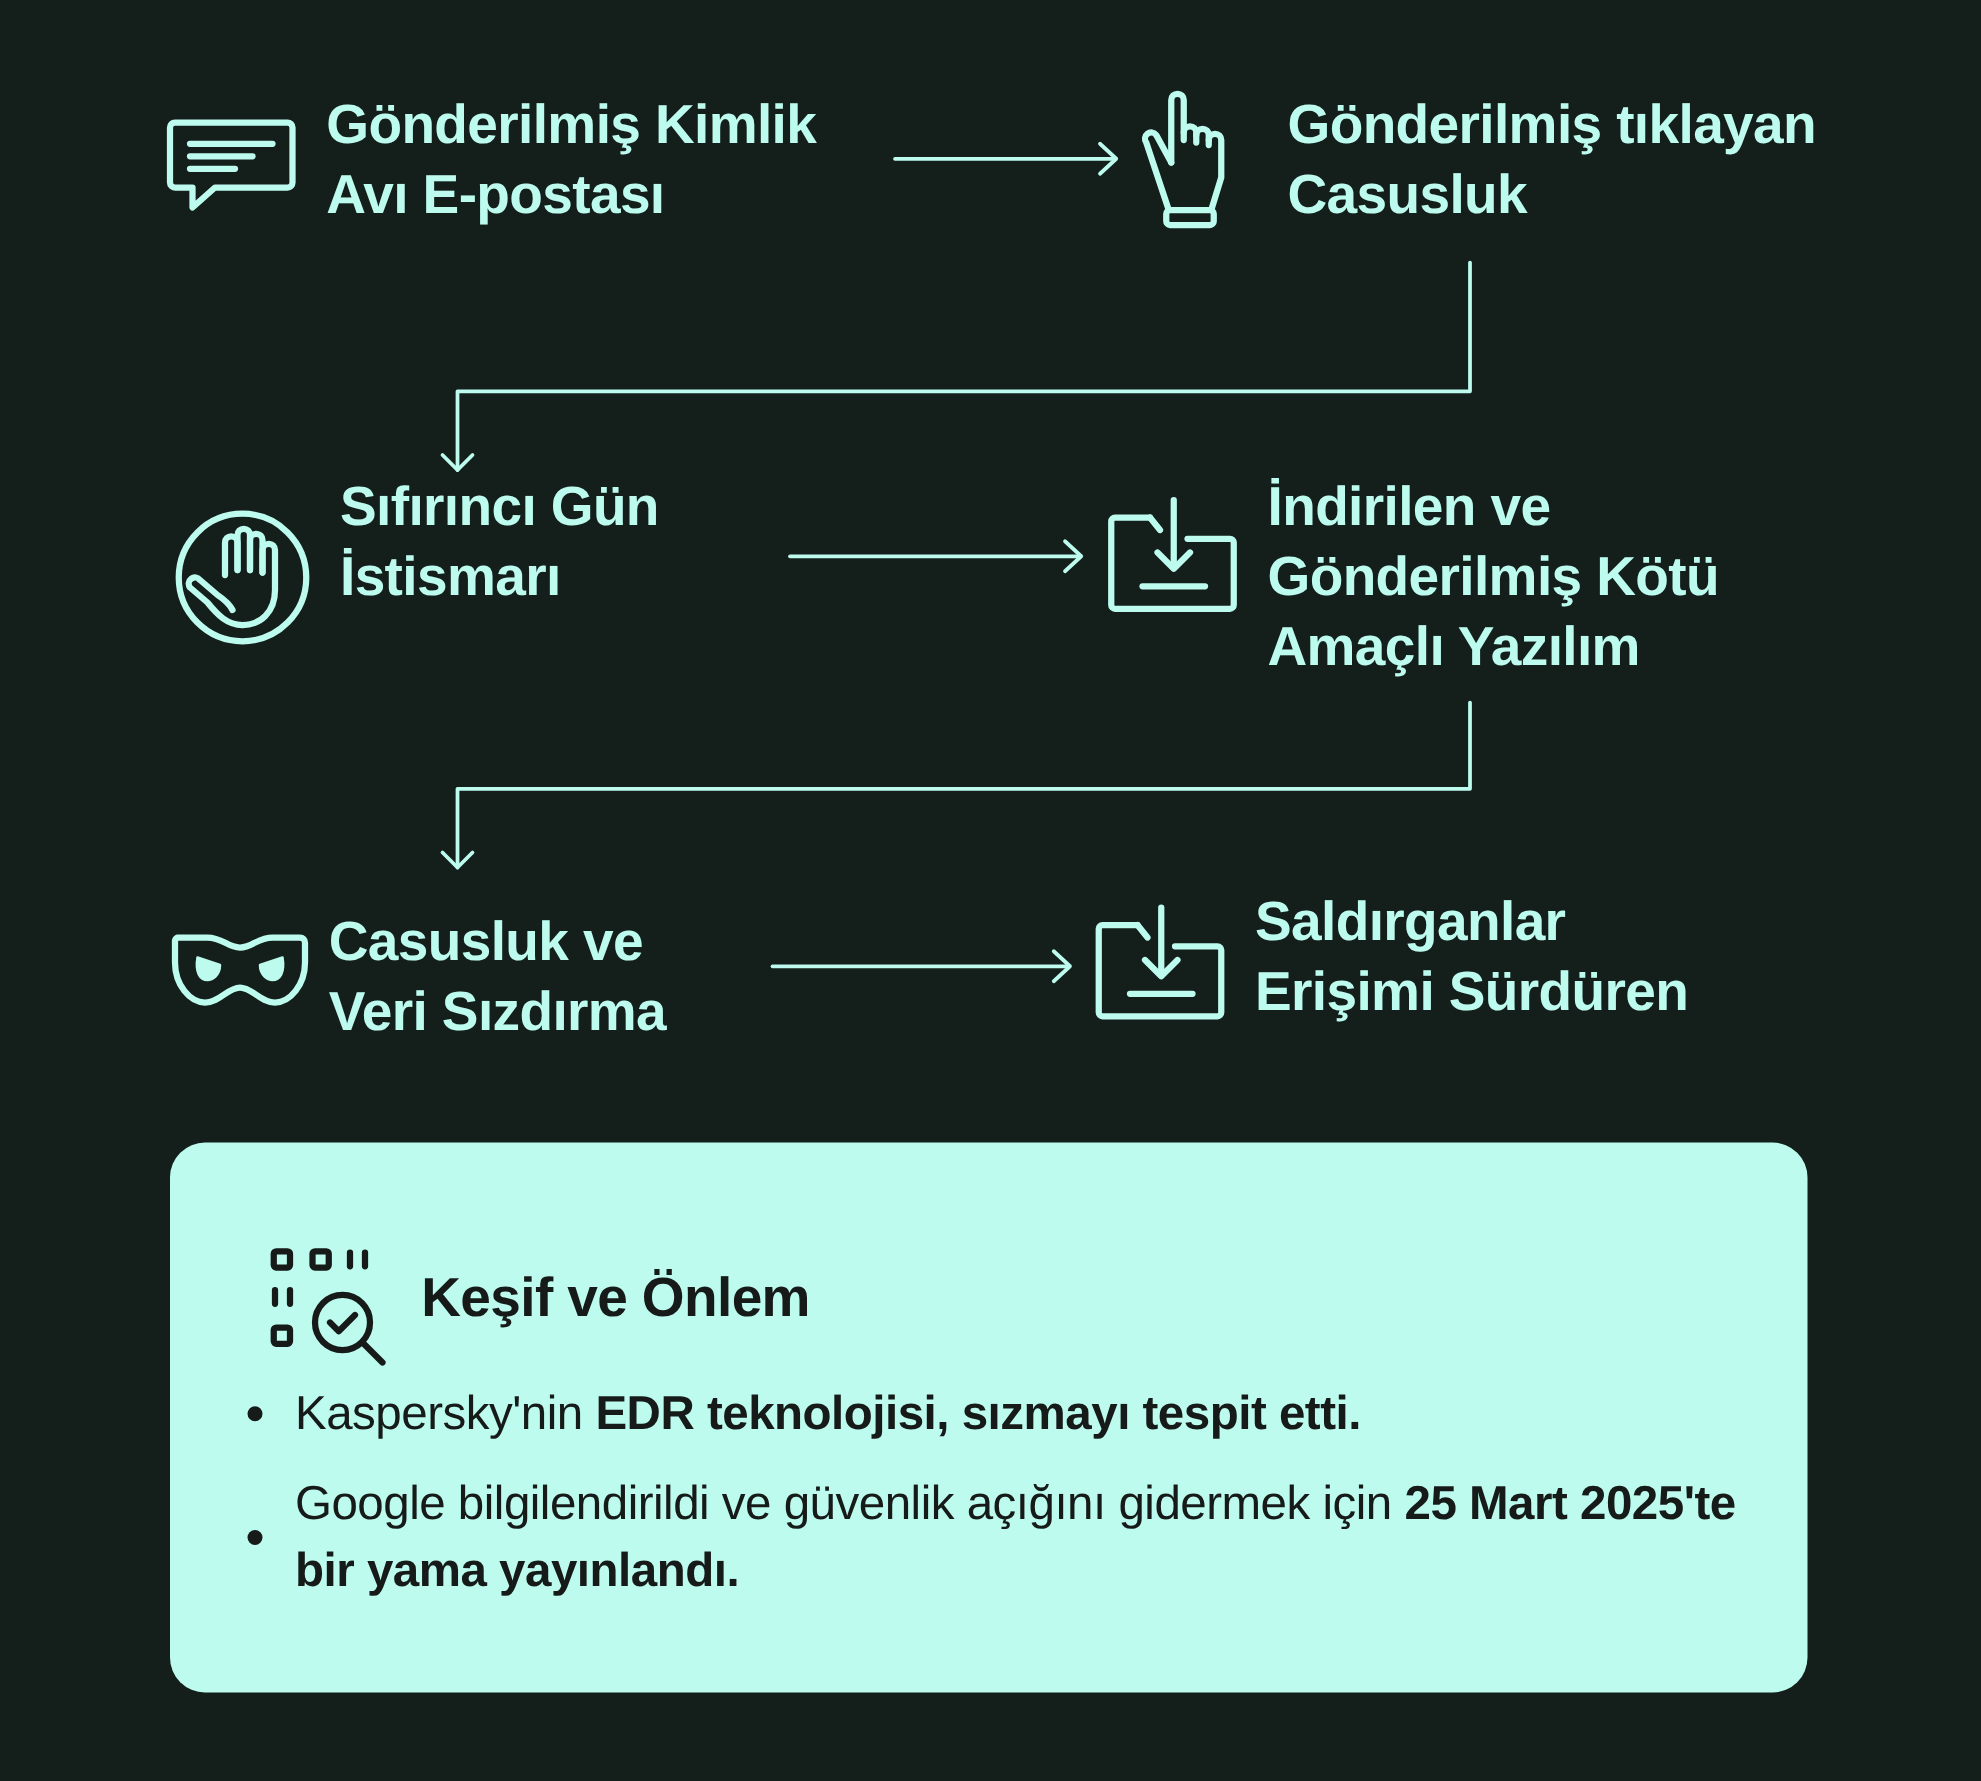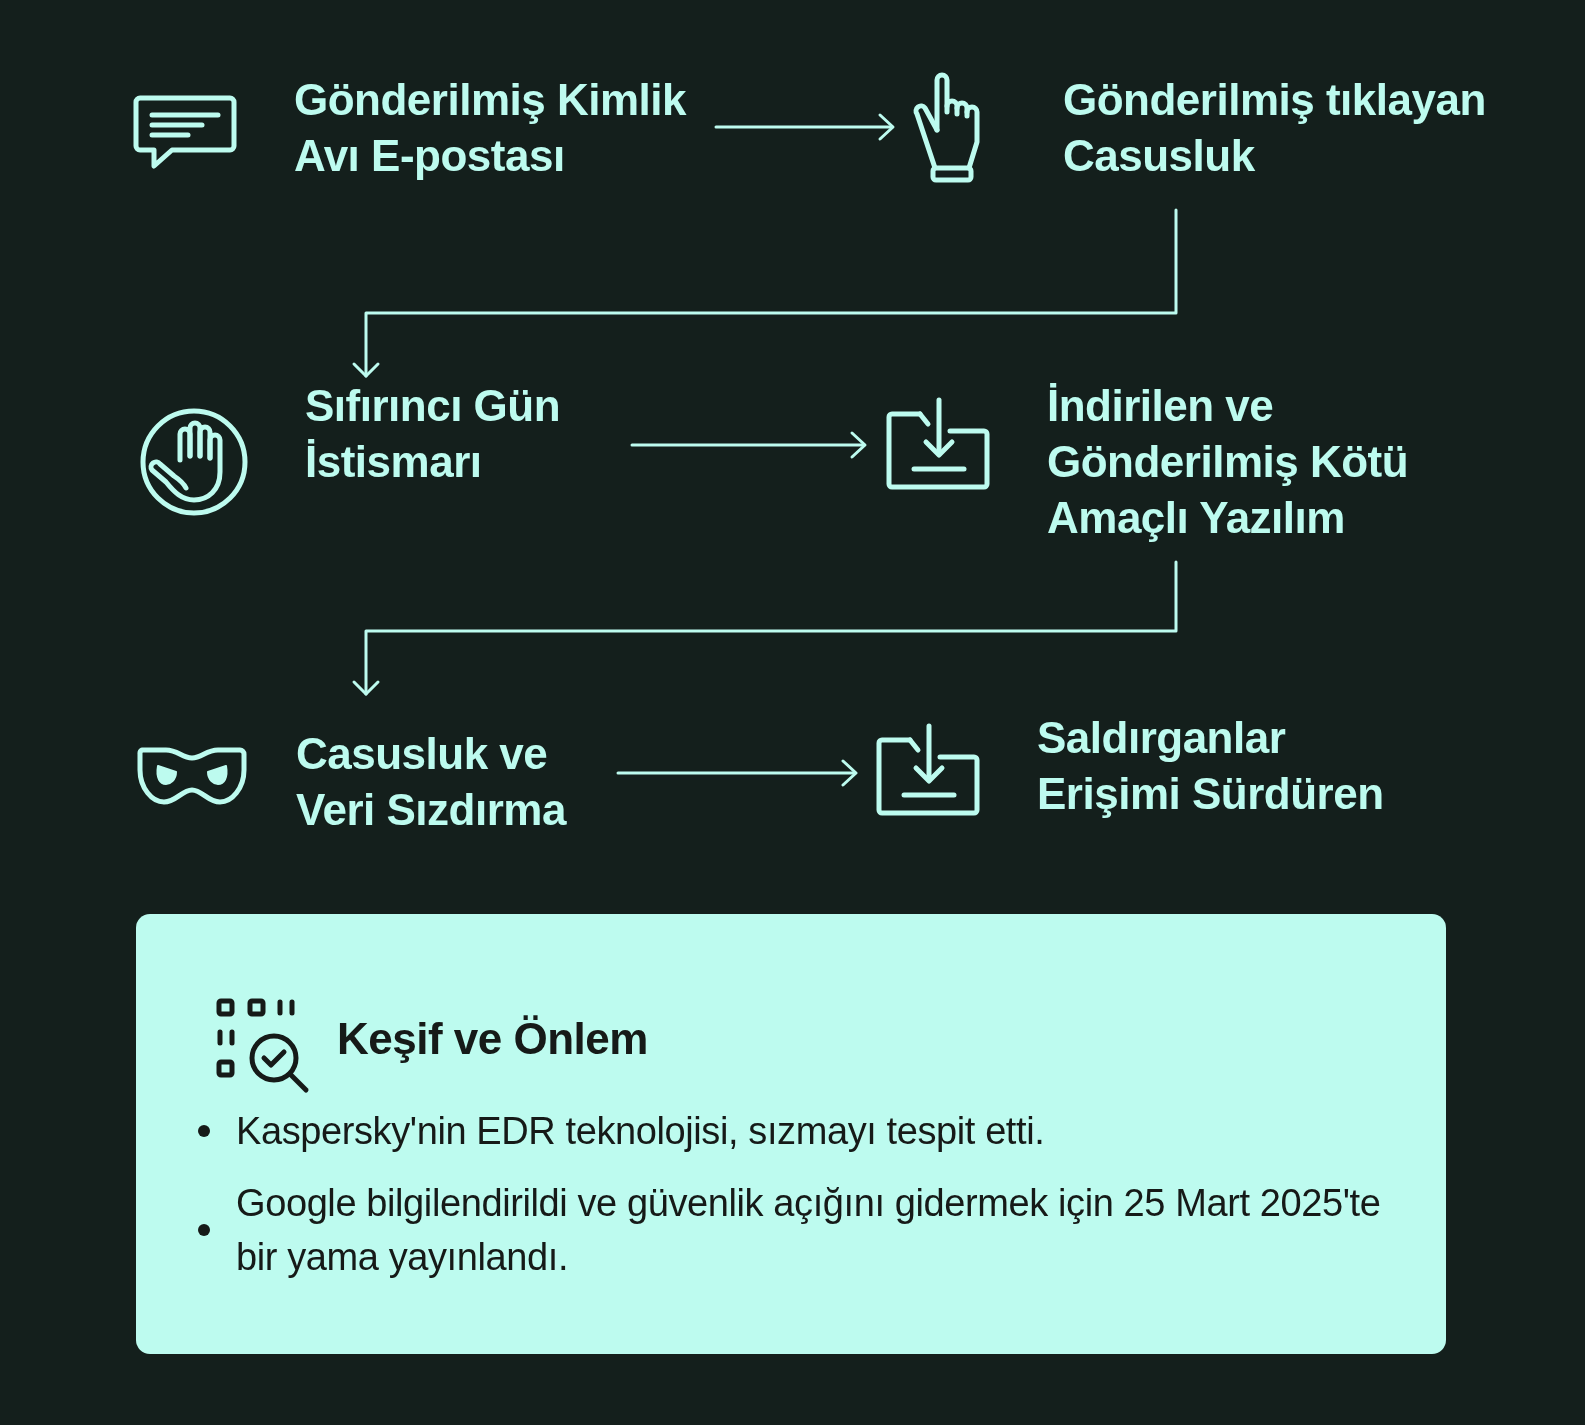--- a/index.html
+++ b/index.html
@@ -2,31 +2,31 @@
 <html><head>
 <meta charset="utf-8">
 <style>
   html, body { margin:0; padding:0; }
   body {
     width:1585px; height:1425px; background:#141f1c; position:relative; overflow:hidden;
     font-family:"Liberation Sans", "DejaVu Sans", sans-serif; color:#bdfbef;
   }
   .abs { position:absolute; }
   .label { font-size:44px; font-weight:600; line-height:56px; letter-spacing:-0.5px; color:#bdfbef; }
-  .label span { display:block;margin-left:33px; }
+  .label span { display:block; }
   svg { overflow:visible; }
   .card {
     position:absolute; left:136px; top:914px; width:1310px; height:440px;
-    background:#bdfbef; border-radius:14px; color:#161a18;
+    background:#bdfbef; border-radius:28px; color:#161a18;
   }
   .card-title { position:absolute; left:201px; top:100px; font-size:44px; font-weight:700; letter-spacing:-0.5px; }
   .bullets { position:absolute; left:62px; top:190px; width:1210px; margin:0; padding:0; list-style:none; }
   .bullets li { position:relative; padding-left:38px; font-size:38px; line-height:54px; margin-bottom:18px; letter-spacing:-0.4px; }
   .bullets li .dot { position:absolute; left:0; width:12px; height:12px; border-radius:50%; background:#161a18; }
-  .bullets b { font-weight:400; }
+  .bullets b { font-weight:700; }
 </style>
 </head>
 <body>
 
 <svg class="abs" style="left:0;top:0" width="1585" height="900">
   <g fill="none" stroke="#bdfbef" stroke-width="3" stroke-linecap="round" stroke-linejoin="round">
 
     <line x1="716" y1="127" x2="892" y2="127"></line>
     <polyline points="880,115 893,127 880,139"></polyline>
 

